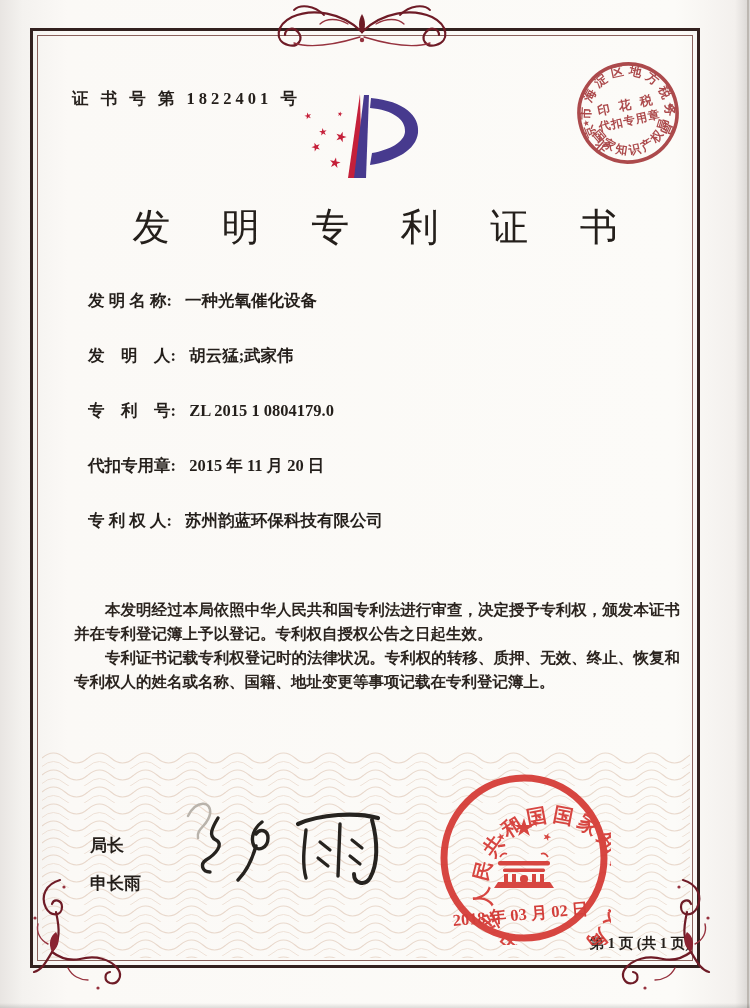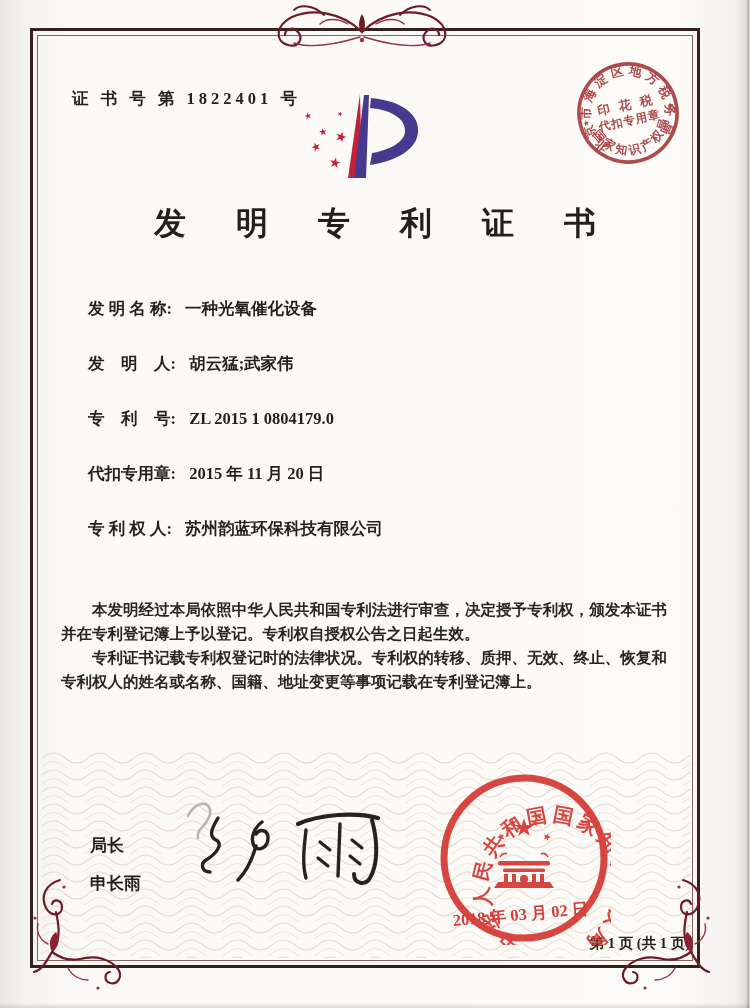--- a/index.html
+++ b/index.html
@@ -14,25 +14,25 @@
   .page-edge-right{position:absolute;top:0;bottom:0;right:1px;width:2px;background:#bcb7b1;z-index:5;}
   .page-edge-bottom{position:absolute;left:0;right:0;bottom:0;height:5px;
     background:linear-gradient(rgba(0,0,0,0),rgba(0,0,0,.12));z-index:5;}
   .frame{position:absolute;left:37px;top:35px;width:654px;height:924px;
     border:1px solid #8a615c;outline:3px solid #33211f;outline-offset:4px;z-index:1;}
   .guilloche{position:absolute;left:42px;top:752px;z-index:1;}
   .cert-number{position:absolute;left:72px;top:88px;font-size:16.5px;font-weight:700;
     letter-spacing:4px;z-index:2;}
   .logo{position:absolute;left:292px;top:88px;z-index:2;}
   .title{position:absolute;left:0;right:0;top:202px;text-align:center;
-    font-size:32px;font-weight:700;letter-spacing:21px;text-indent:21px;z-index:2;}
-  .fields{position:absolute;left:88px;top:298px;z-index:2;}
+    font-size:38px;font-weight:400;letter-spacing:21px;text-indent:21px;z-index:2;}
+  .fields{position:absolute;left:88px;top:290px;z-index:2;}
   .frow{height:24px;margin-bottom:31px;font-size:16.5px;font-weight:700;white-space:nowrap;}
   .flabel{margin-right:9px;}
-  .body-text{position:absolute;left:61px;top:598px;width:606px;z-index:2;
+  .body-text{position:absolute;left:74px;top:598px;width:606px;z-index:2;
     font-size:15.5px;line-height:24px;font-weight:600;color:#2b241f;}
   .body-text p{margin:0;text-indent:2em;text-align:justify;}
   .director{position:absolute;left:90px;top:834px;z-index:3;font-size:17px;font-weight:700;}
   .director .name{margin-top:15px;}
   .signature{position:absolute;left:160px;top:788px;z-index:3;}
   .seal{position:absolute;left:437px;top:771px;z-index:3;}
   .tax-stamp{position:absolute;left:570px;top:55px;z-index:3;transform:rotate(-12deg);}
   .footer-page{position:absolute;left:40px;top:934px;width:650px;text-align:right;
     font-size:14.5px;font-weight:600;z-index:2;}
   .orn-top{position:absolute;left:252px;top:2px;z-index:4;}

